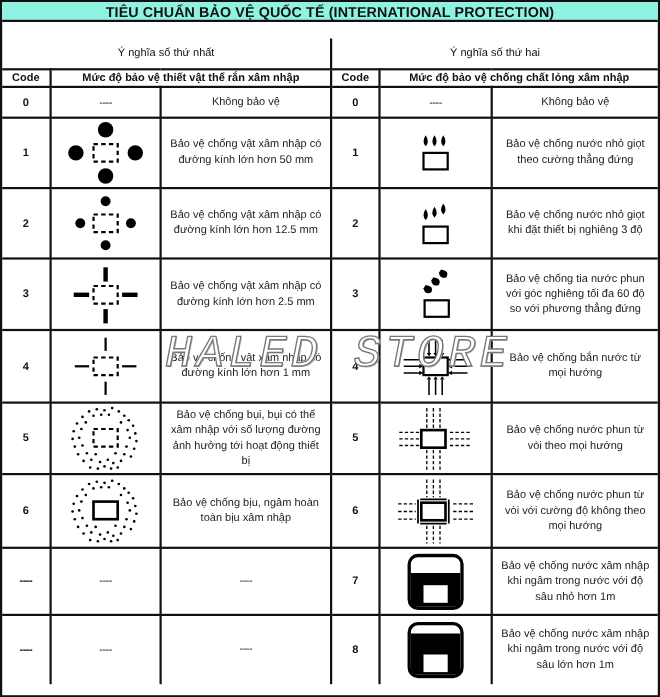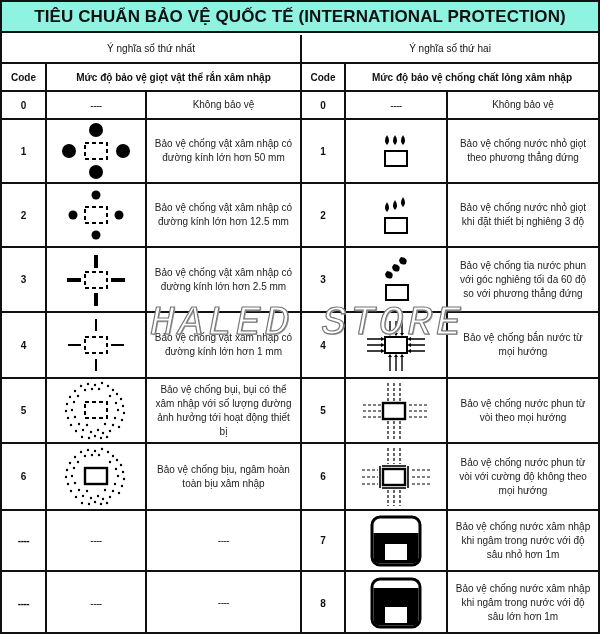--- a/index.html
+++ b/index.html
@@ -6,39 +6,39 @@
   body {
     width: 600px; height: 634px; background: #ffffff;
     font-family: "Liberation Sans", sans-serif; color: #111;
     position: relative; overflow: hidden;
   }
   .sheet {
     position: absolute; left: 0; top: 0; width: 600px; height: 634px;
     border: 2px solid #111;
   }
   .title-bar {
-    position: absolute; left: 0; top: 0; width: 596px; height: 31px;
+    position: absolute; left: 0; top: 0; width: 596px; height: 18px;
     background: #8ff3e2; border-bottom: 2px solid #111;
     display: flex; align-items: center; justify-content: center;
-    font-weight: bold; font-size: 17px; letter-spacing: 0.1px; color: #111;
+    font-weight: bold; font-size: 13px; letter-spacing: 0.1px; color: #111;
   }
   table.ip {
     position: absolute; left: 0; top: 33px; width: 596px;
     border-collapse: collapse; table-layout: fixed;
   }
   table.ip td {
     border: 2px solid #111; text-align: center; vertical-align: middle;
     font-size: 10px;
   }
   table.ip tr:first-child td { border-top: none; }
   table.ip td:first-child { border-left: none; }
   table.ip td:last-child { border-right: none; margin-left: 28px; }
   table.ip tr:last-child td { border-bottom: none; }
   .sec-head { font-size: 12px; height: 28px; }
-  .col-head { font-size: 10px; font-weight: bold; height: 28px; }
+  .col-head { font-size: 10px; font-weight: bold; height: 16px; }
   .code { font-weight: bold; font-size: 10.5px; }
   .desc { text-align: center; padding: 0 6px 0 6px; font-size: 9.6px; line-height: 14px; color: #222; }
   .dash { font-size: 10px; letter-spacing: -0.5px; }
   .center-dash { text-align: center !important; }
   .icon-cell svg { display: block; margin: 0 auto; }
   .watermark {
     position: absolute; left: 148px; top: 298px; width: 300px; height: 44px;
     font-family: Liberation Mono, monospace; font-style: italic; font-size: 41px;
     letter-spacing: 4px; color: #fff;
     -webkit-text-stroke: 1.2px #777;
@@ -62,21 +62,21 @@
         <col style="width:151px">
     </colgroup>
 
     <tbody>
         <tr>
       <td colspan="3" class="sec-head">Ý nghĩa số thứ nhất</td>
       <td colspan="3" class="sec-head">Ý nghĩa số thứ hai</td>
     </tr>
     <tr>
       <td class="col-head">Code</td>
-      <td colspan="2" class="col-head">Mức độ bảo vệ giọt vật thể rắn xâm nhập</td>
+      <td colspan="2" class="col-head">Mức độ bảo vệ thiết vật thể rắn xâm nhập</td>
       <td class="col-head">Code</td>
       <td colspan="2" class="col-head">Mức độ bảo vệ chống chất lỏng xâm nhập</td>
     </tr>
 
     <tr style="height:28px">
       <td class="code">0</td>
       <td class="dash">----</td>
       <td class="desc">Không bảo vệ</td>
       <td class="code">0</td>
       <td class="dash">----</td>
@@ -99,21 +99,21 @@
       <td class="icon-cell">
         <svg width="40" height="40" viewBox="0 0 40 40">
           <g fill="#000">
             <path d="M11 4 Q15 10 11 14 Q7 10 11 4Z"></path>
                 <path d="M19 4 Q23 10 19 14 Q15 10 19 4Z"></path>
                 <path d="M27 4 Q31 10 27 14 Q23 10 27 4Z"></path>
           </g>
           <rect x="9" y="20" width="22" height="15" fill="none" stroke="#000" stroke-width="2"></rect>
         </svg>
       </td>
-      <td class="desc">Bảo vệ chống nước nhỏ giọt theo phương thẳng đứng</td>
+      <td class="desc">Bảo vệ chống nước nhỏ giọt theo cường thẳng đứng</td>
     </tr>
 
     <tr style="height:64px">
       <td class="code">2</td>
       <td class="icon-cell">
         <svg width="60" height="50" viewBox="0 0 60 50">
           <circle cx="30" cy="5" r="4.5" fill="#000"></circle>
               <circle cx="30" cy="45" r="4.5" fill="#000"></circle>
           <circle cx="7" cy="25" r="4.5" fill="#000"></circle>
               <circle cx="53" cy="25" r="4.5" fill="#000"></circle>

